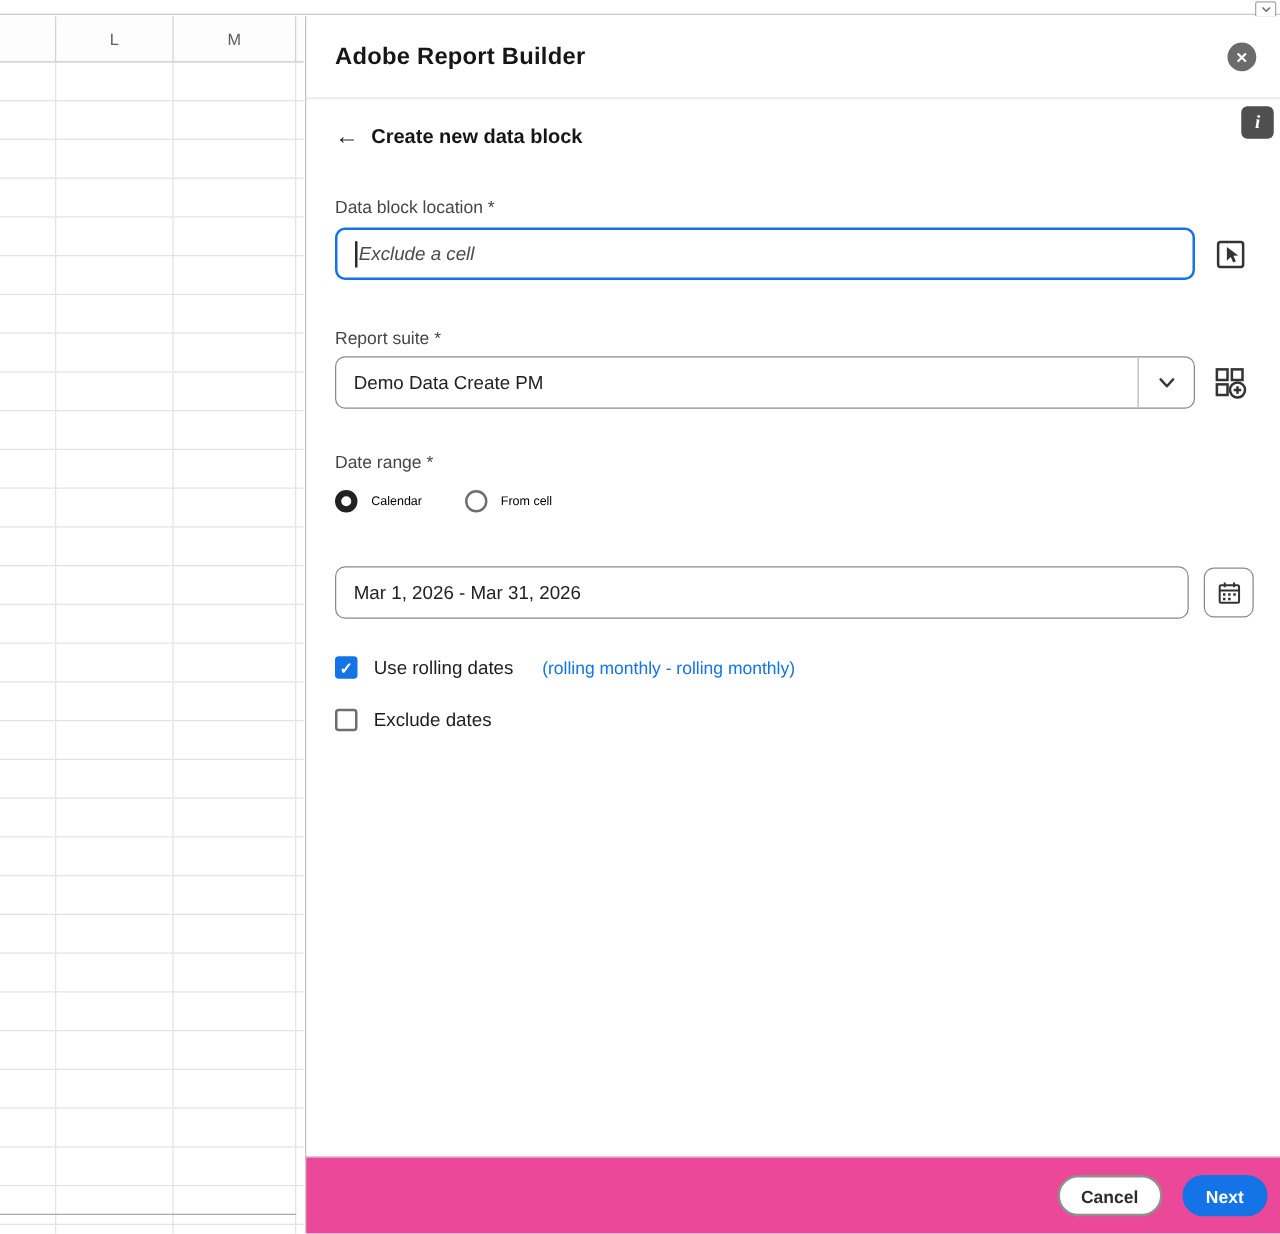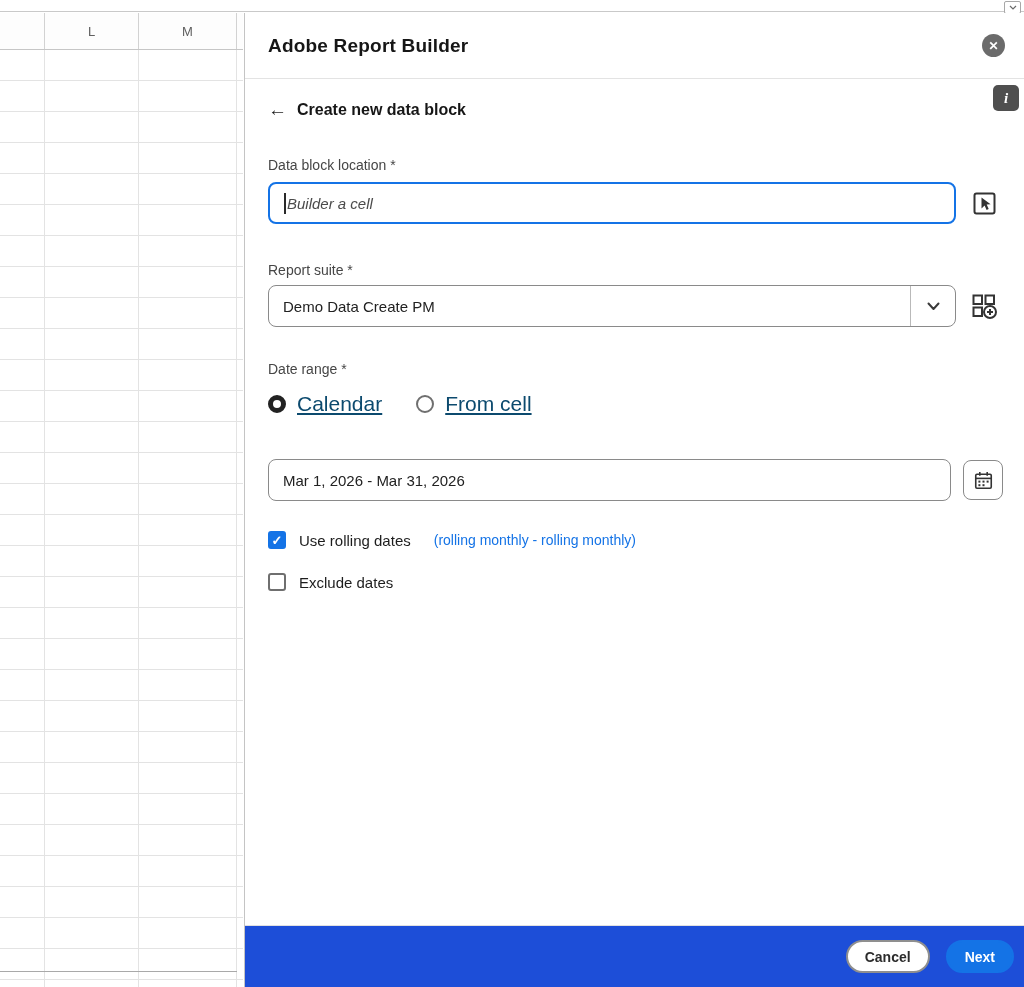--- a/index.html
+++ b/index.html
@@ -54,32 +54,32 @@
   .chevron-zone { height:100%; display:flex; align-items:center; justify-content:center; border-left:1px solid #b9b9b9; }
   .cz-rs { width:45px; } .cz-ps { width:38px; }
 
   .icon-btn { width:32px; height:32px; display:flex; align-items:center; justify-content:center; cursor:pointer; background:none; border:none; }
   .calendar-btn { width:40px; height:40px; border:1.5px solid #8a8a8a; border-radius:8px; display:flex; align-items:center; justify-content:center; background:#fff; cursor:pointer; }
 
   .radio-group { display:flex; gap:34px; margin-top:14px; }
   .radio-item { display:flex; align-items:center; gap:11px; cursor:pointer; }
   .radio { width:18px; height:18px; border-radius:50%; border:2px solid #6f6f6f; background:#fff; flex:0 0 auto; }
   .radio.selected { border:5.5px solid #222222; }
-  .radio-label { font-size:21px; color:#0c4a6e;text-decoration:underline; }
+  .radio-label { font-size:10px; color:#000000; }
 
   .check-row { display:flex; align-items:center; gap:13px; }
   .mt30 { margin-top:30px; } .mt24 { margin-top:24px; }
   .checkbox { width:18px; height:18px; border-radius:3px; border:2px solid #6f6f6f; background:#fff; display:flex; align-items:center; justify-content:center; color:#fff; font-size:13px; font-weight:700; cursor:pointer; flex:0 0 auto; }
   .checkbox .check { visibility:hidden; line-height:1; }
   .checkbox.checked { background:#1473e6; border-color:#1473e6; }
   .checkbox.checked .check { visibility:visible; }
   .check-label { font-size:15px; color:#1d1d1d; }
   .check-note { font-size:14px; color:#1473e6; margin-left:10px; }
 
-  .panel-footer { position:absolute; left:0; right:0; bottom:0; height:62px; background:#1d4ed8; border-top:1px solid #e1e1e1; display:flex; align-items:center; justify-content:flex-end; gap:16px; padding-right:10px; }
+  .panel-footer { position:absolute; left:0; right:0; bottom:0; height:62px; background:#ec4899; border-top:1px solid #e1e1e1; display:flex; align-items:center; justify-content:flex-end; gap:16px; padding-right:10px; }
   .btn { height:33px; padding:0 17px; border-radius:17px; font-size:14px; font-weight:700; display:flex; align-items:center; cursor:pointer; }
   .btn-secondary { background:#fff; border:2px solid #8f8f8f; color:#2c2c2c; }
   .btn-primary { background:#1473e6; border:2px solid #1473e6; color:#fff; }
 </style>
 </head>
 <body>
 
 <div class="app">
 
   <div class="top-strip">
@@ -273,21 +273,21 @@
 
       <div class="back-row">
         <span class="back-arrow">←</span>
         <span class="back-title">Create new data block</span>
       </div>
 
       <div class="field-label mt-loc">Data block location *</div>
       <div class="field-row mt8">
         <div class="text-input focused w688">
           <span class="caret"></span>
-          <span class="placeholder">Builder a cell</span>
+          <span class="placeholder">Exclude a cell</span>
         </div>
         <div class="icon-btn">
           <svg width="27" height="27" viewBox="0 0 27 27">
             <rect x="3.5" y="3.5" width="20" height="20" rx="2" fill="none" stroke="#333" stroke-width="2"></rect>
             <path d="M10.5 7.5 L10.5 18.5 L13.6 15.5 L15.6 20 L17.7 19 L15.7 14.6 L19.6 14.3 Z" fill="#333"></path>
           </svg>
         </div>
       </div>
 
       <div class="field-label mt-rs">Report suite *</div>

